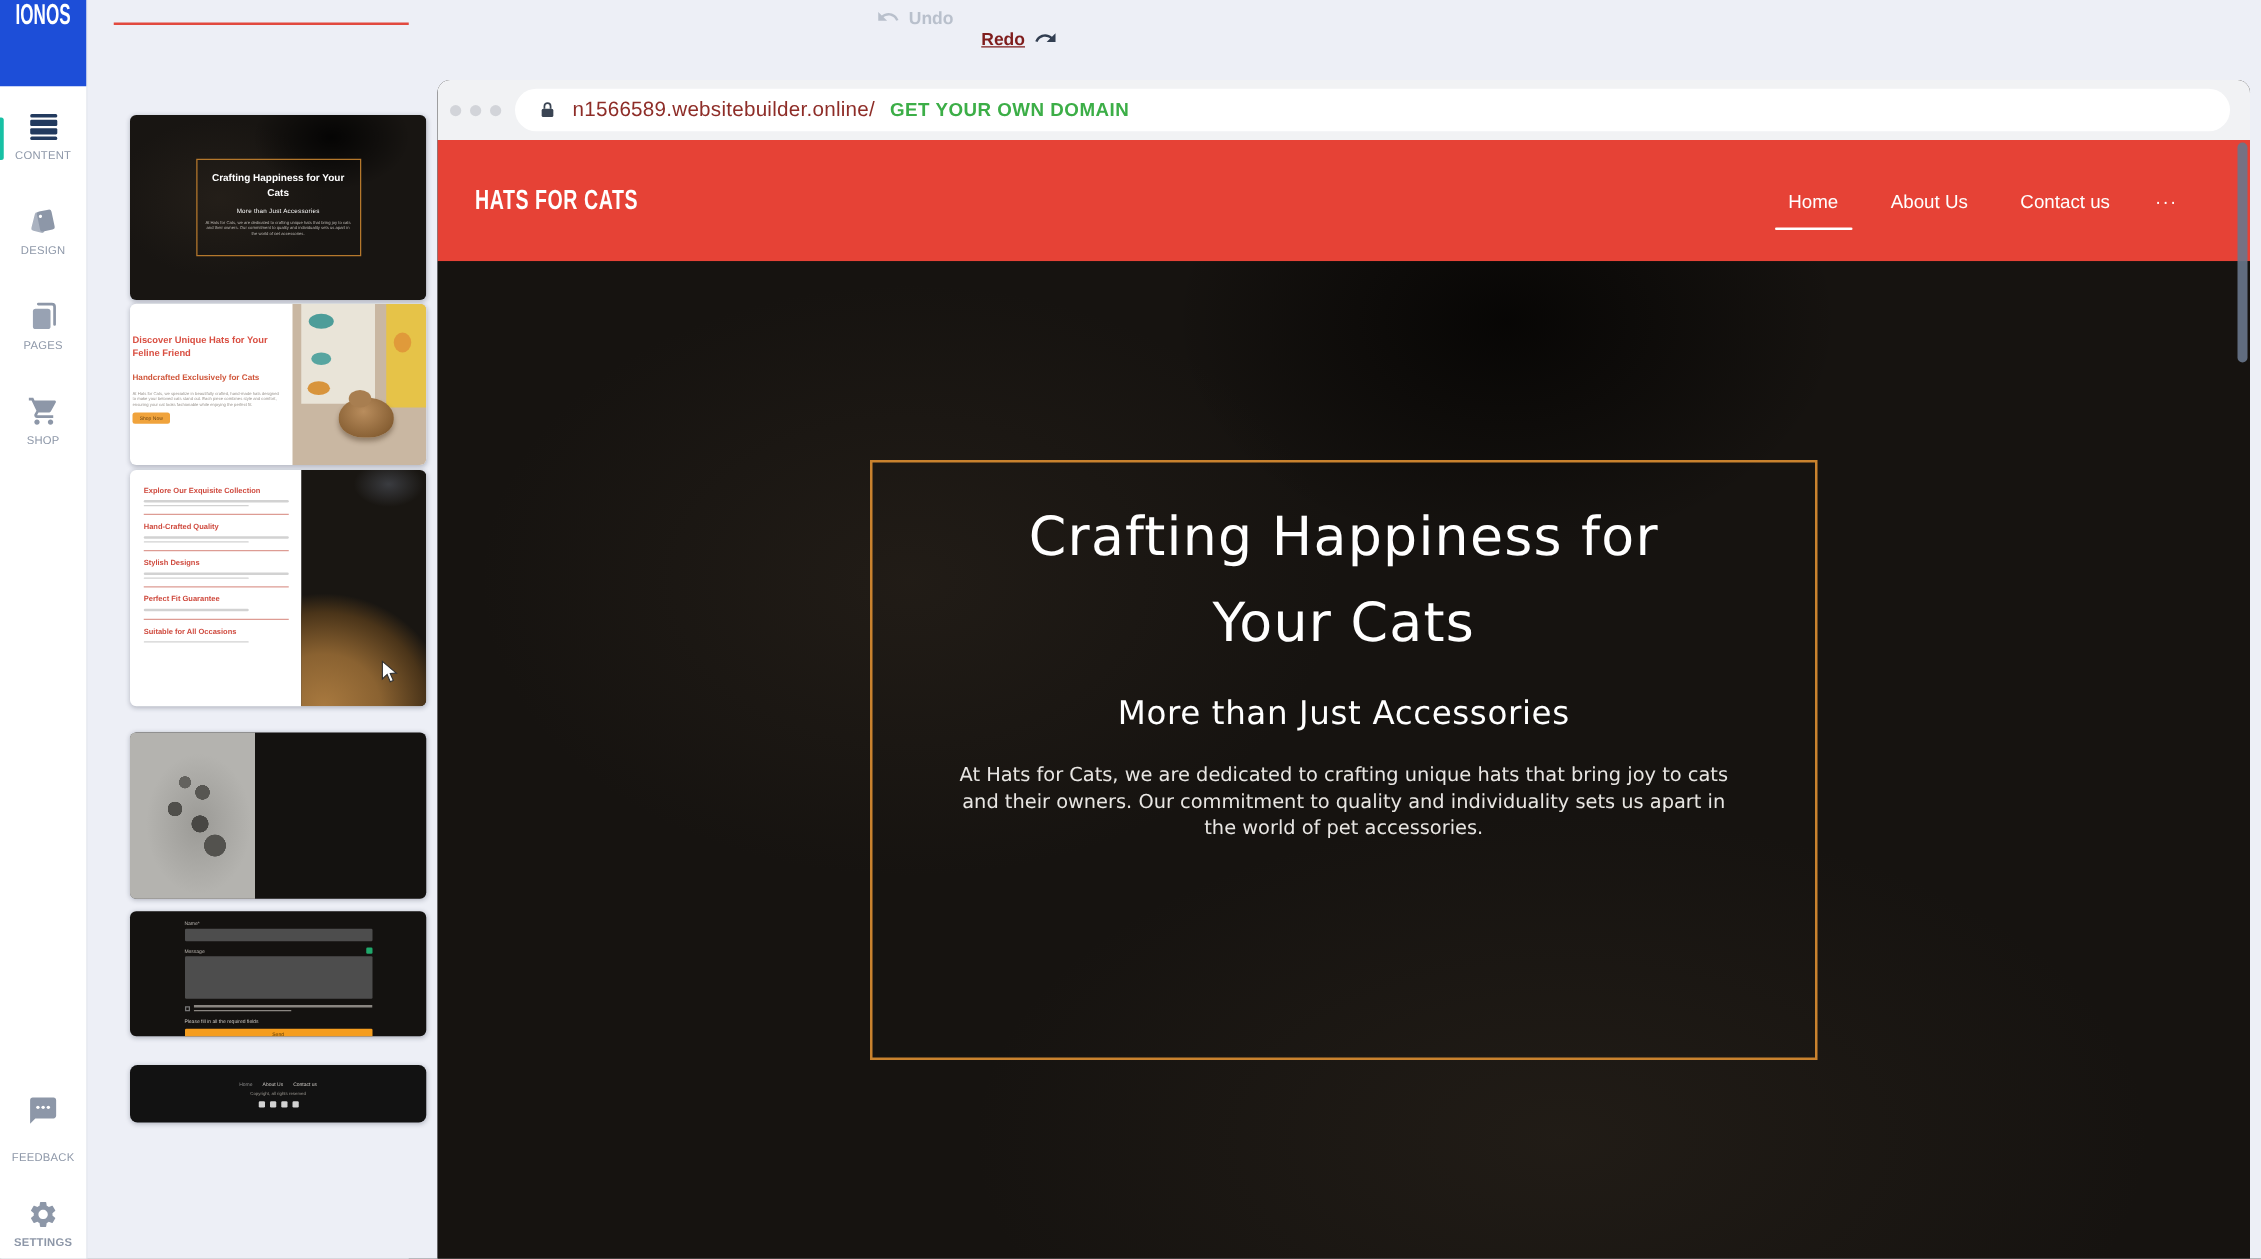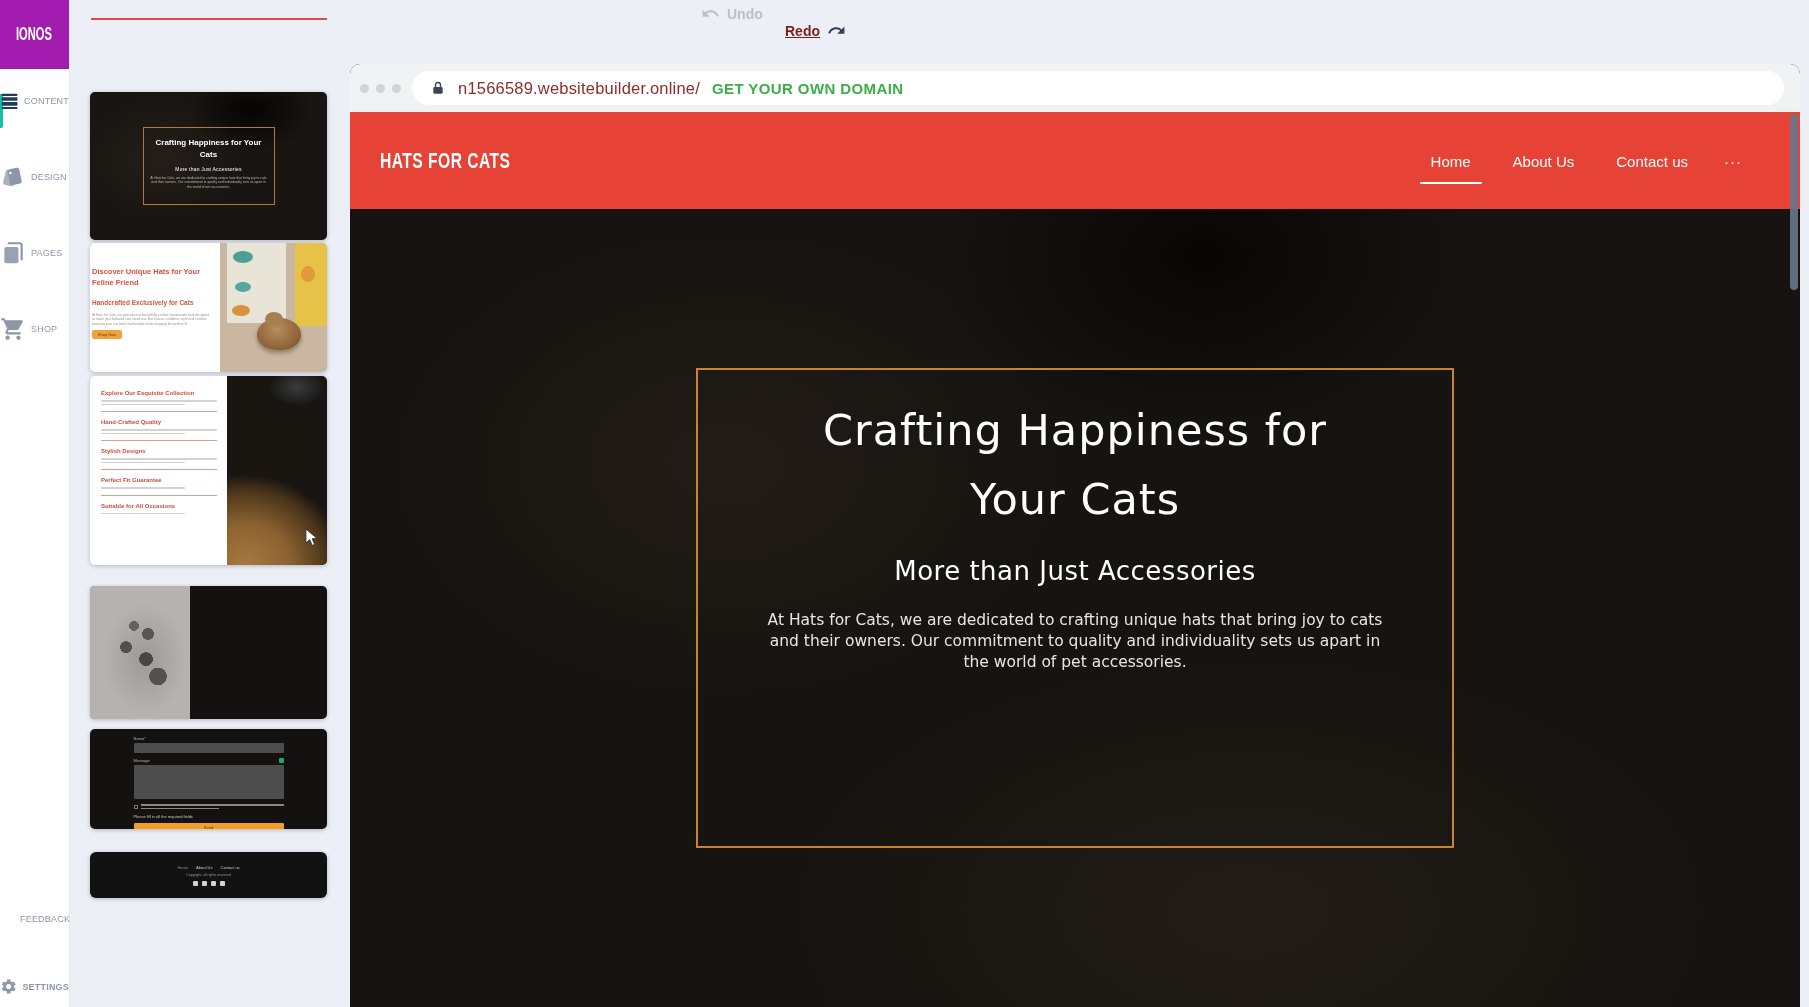--- a/index.html
+++ b/index.html
@@ -2,32 +2,32 @@
 <html><head>
 <meta charset="utf-8">
 <style>
   * { margin:0; padding:0; box-sizing:border-box; }
   html,body { width:1809px; height:1007px; overflow:hidden; }
   body { font-family:"Liberation Sans", sans-serif; background:#edeff6; position:relative; }
 
   
   .sidebar { position:absolute; left:0; top:0; width:69px; height:100%; background:#ffffff; z-index:30;
              box-shadow:1px 0 0 #e4e7ee; }
-  .logo { width:69px; height:69px; background:#a21caf; color:#fff; display:flex; align-items:center; justify-content:center;
-          font-weight:bold; font-size:18px; letter-spacing:0px; overflow:hidden; }
+  .logo { width:69px; height:69px; background:#1d4ed8; color:#fff; display:flex; justify-content:center;
+          font-weight:bold; font-size:22px; letter-spacing:0px; overflow:hidden; }
   .logo span { transform:scale(.62,1.05); white-space:nowrap; }
-  .side-item { position:absolute; left:0; width:69px; display:flex; flex-direction:row; align-items:center; gap:5px; cursor:pointer; }
+  .side-item { position:absolute; left:0; width:69px; display:flex; flex-direction:column; align-items:center; gap:5px; cursor:pointer; }
   .side-item .lbl { font-size:9px; color:#8d97a8; letter-spacing:.2px; }
   .active-bar { position:absolute; left:0; top:94px; width:3px; height:34px; background:#17c0a4; border-radius:0 2px 2px 0; }
 
   
   .panel { position:absolute; left:69px; top:0; width:258px; height:100%; background:#edeff6; z-index:20; }
   .panel-title { font-size:19px; font-weight:bold; color:#253a5d; padding:24px 0 0 26px; }
   .red-rule { height:2px; background:#e2493f; margin:18px 0 0 22px; }
-  .thumbs { position:absolute; left:21px; top:92px; width:237px; }
+  .thumbs { position:absolute; left:35px; top:92px; width:237px; }
   .thumb { width:237px; border-radius:5px; box-shadow:0 1px 4px rgba(20,30,50,.28); overflow:hidden; position:relative; cursor:pointer; }
 
   
   .t-hero { height:148px; background:radial-gradient(ellipse 90px 60px at 68% 12%, rgba(0,0,0,.8), transparent 70%),
             radial-gradient(ellipse 120px 90px at 30% 45%, rgba(70,58,45,.25), transparent 70%), #181512;
             display:flex; align-items:center; justify-content:center; margin-bottom:3px; }
   .t-hero-box { width:132px; min-height:78px; border:1px solid #b5782c; padding:9px 6px 7px; text-align:center; color:#fff; }
   .t-hero-box .tt { font-size:8px; font-weight:600; line-height:1.5; }
   .t-hero-box .ts { font-size:5px; margin-top:5px; letter-spacing:.2px; }
   .t-hero-box .tb { margin-top:4px; height:12px; overflow:hidden; }

